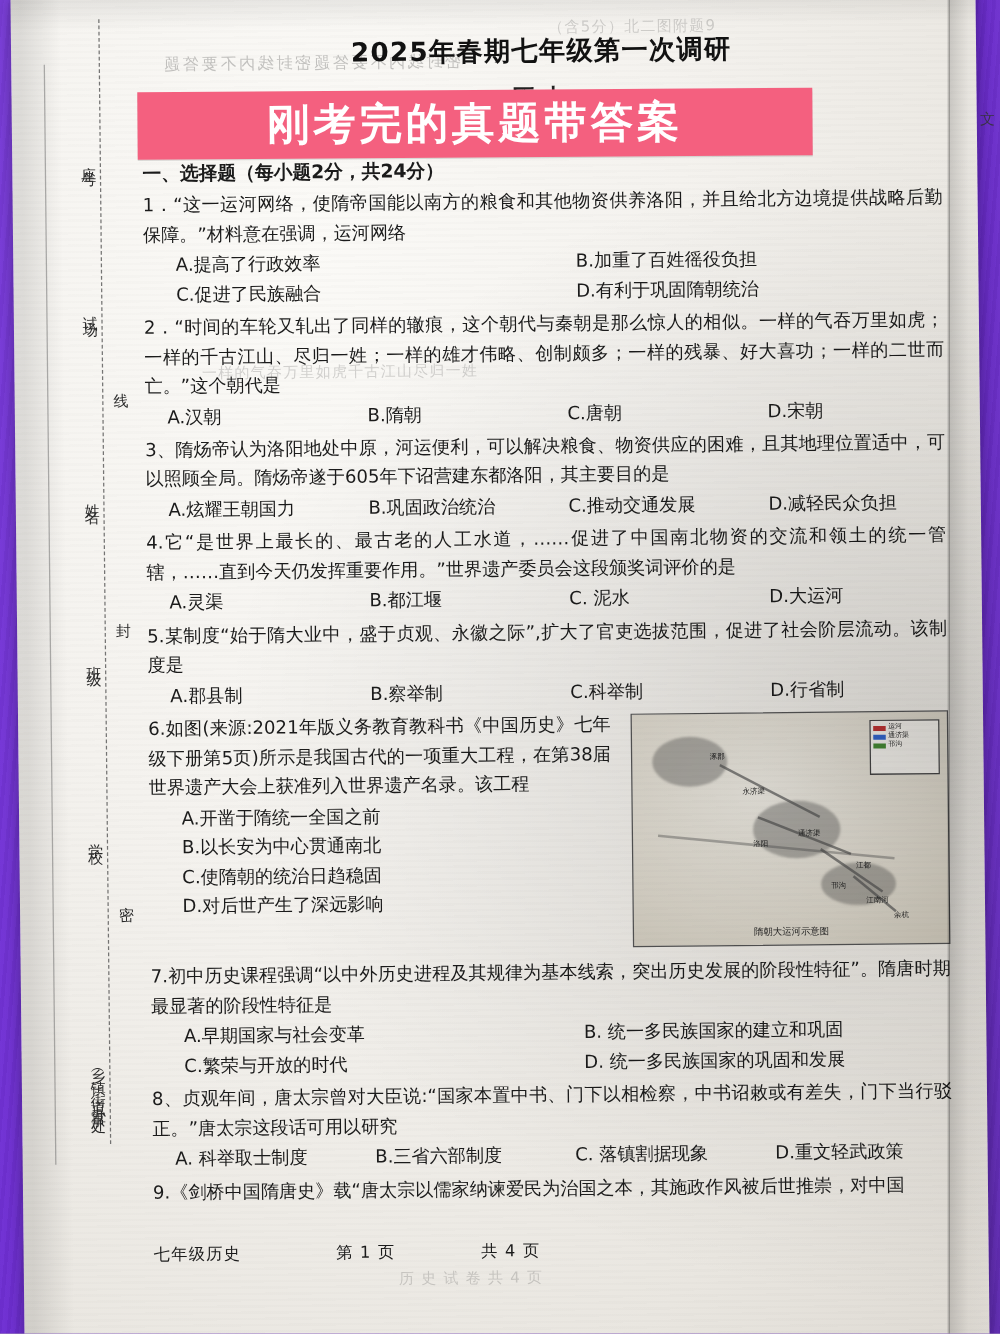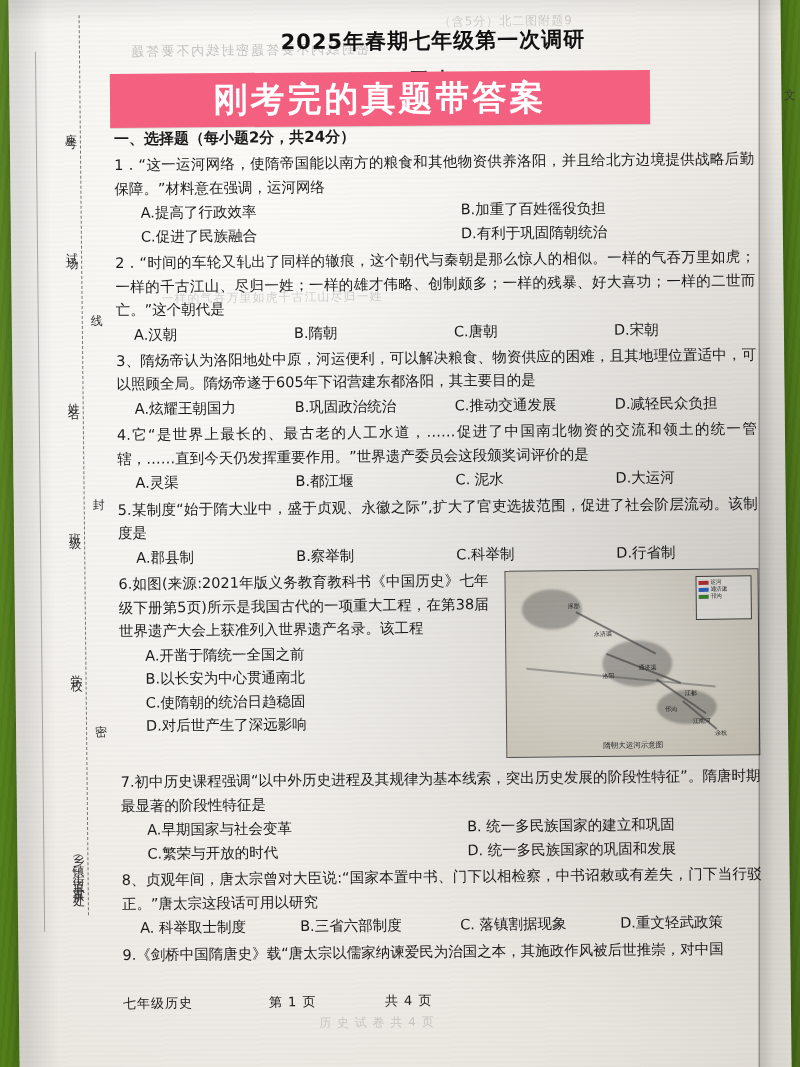--- a/index.html
+++ b/index.html
@@ -5,21 +5,21 @@
   html, body {
     margin: 0;
     padding: 0;
     background: #b9b7b2;
   }
   #page {
     position: relative;
     width: 800px;
     height: 1067px;
     overflow: hidden;
-    background: #4d7c0f;
+    background: #6d28d9;
     font-family: "DejaVu Sans", "Liberation Sans", sans-serif;
   }
   
   #page::before {
     content: "";
     position: absolute;
     inset: 0;
     background:
       linear-gradient(115deg, rgba(255,255,255,0.10) 0%, rgba(0,0,0,0.06) 60%, rgba(0,0,0,0.18) 100%),
       repeating-linear-gradient(95deg, rgba(0,0,0,0.03) 0 3px, rgba(255,255,255,0.02) 3px 7px);

